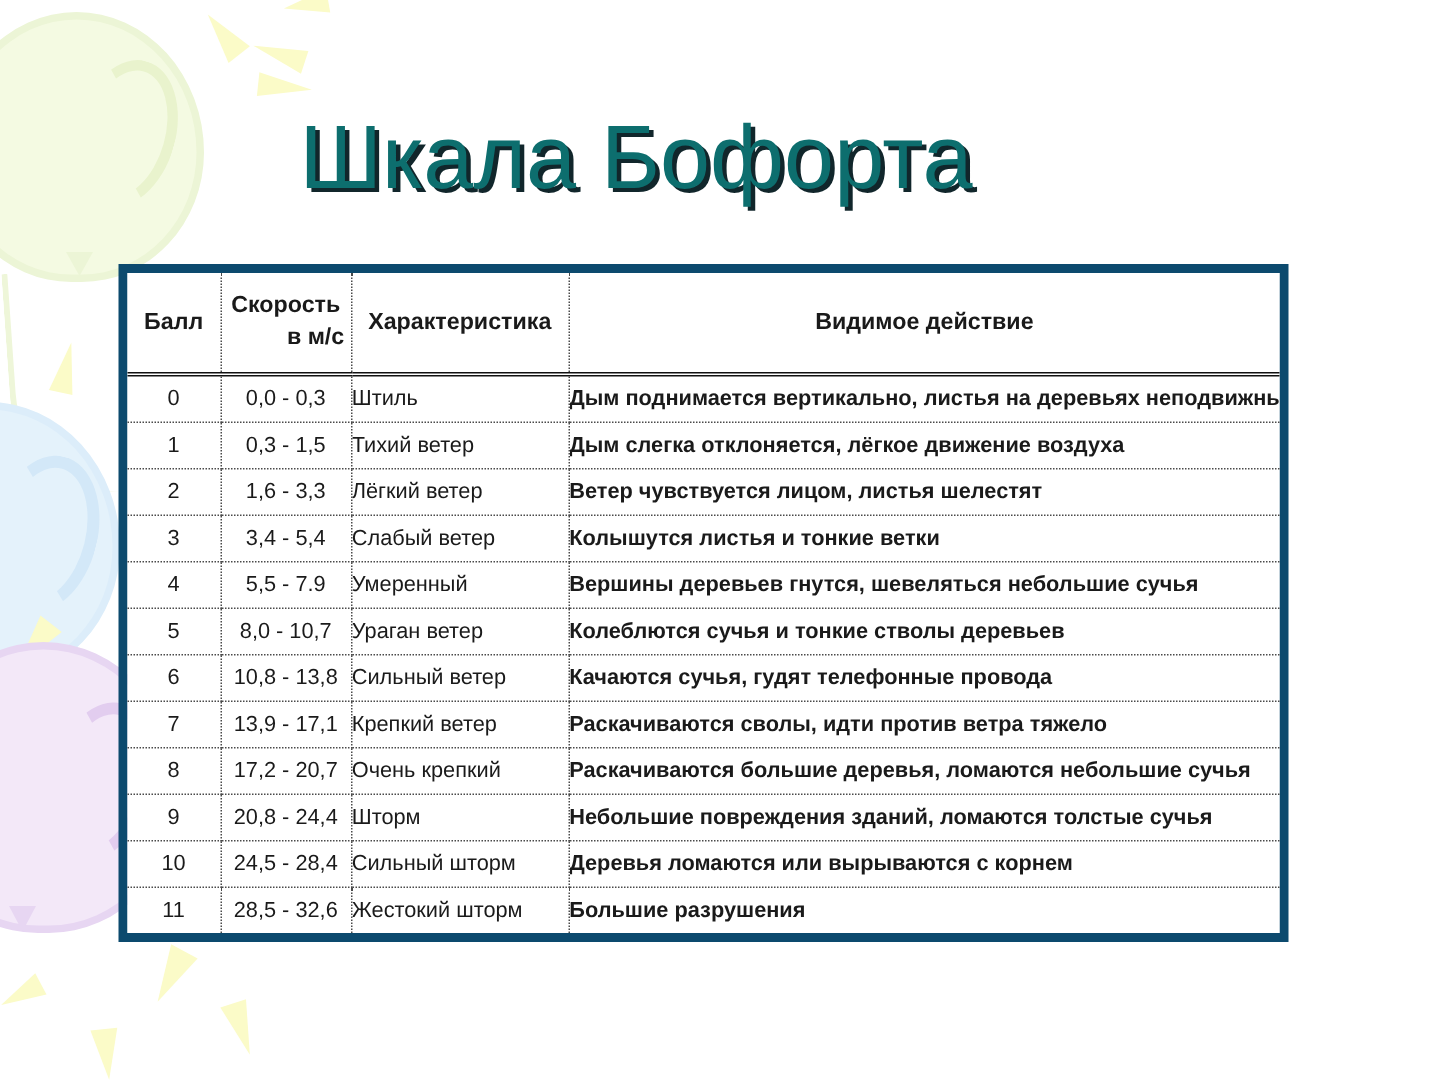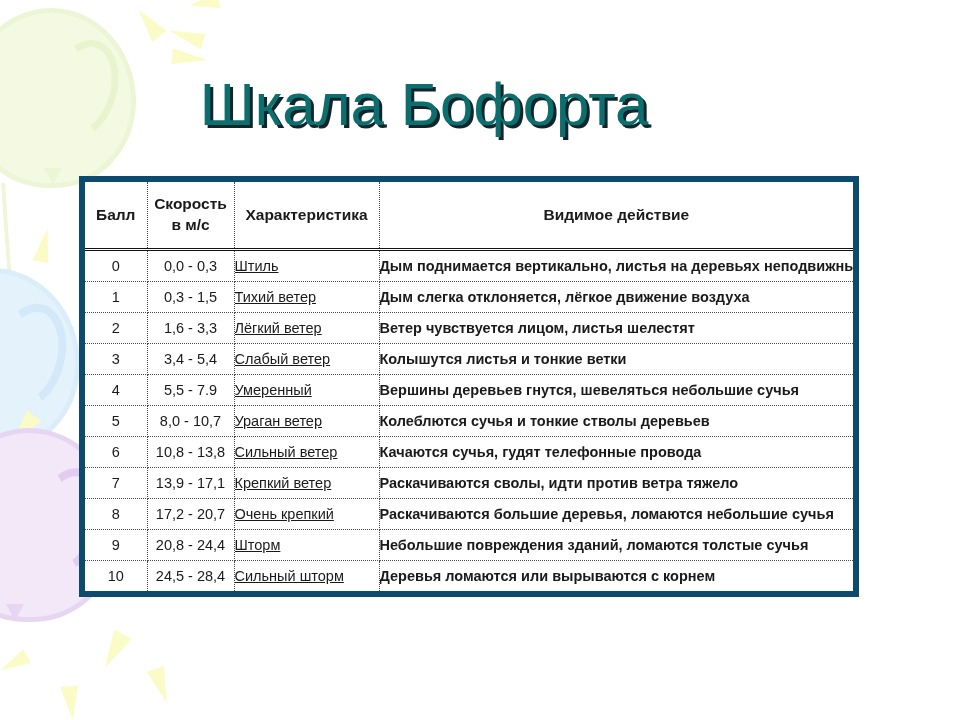--- a/index.html
+++ b/index.html
@@ -216,25 +216,25 @@
     border-right: 1px dotted #4a4a4a;
     border-bottom: 1px dotted #4a4a4a;
     white-space: nowrap;
     overflow: hidden;
   }
   table.beaufort tbody tr:last-child td { border-bottom: none; }
   table.beaufort tbody td.last { border-right: none; }
 
   td.col-score  { text-align: center; }
   td.col-speed  { text-align: center; }
-  td.col-char   { text-align: left; padding-left: 8px; text-decoration: underline; }
+  td.col-char   { text-align: left; padding-left: 8px; }
   td.col-effect { text-align: left; padding-left: 8px; font-size: 14px; font-weight: bold; }
 
   .hdr-speed-l1 { display: block; }
-  .hdr-speed-l2 { display: block; }
+  .hdr-speed-l2 { display: block; text-align: right; }
 </style>
 </head>
 <body>
 
 <div id="slide">
 
   <div class="decor-layer">
 
     <div class="ray" style="left:140px;top:6px;border-left:9px solid transparent;border-right:9px solid transparent;border-bottom:34px solid #fbfbc8;transform:rotate(-38deg);"></div>
     <div class="ray" style="left:178px;top:18px;border-left:8px solid transparent;border-right:8px solid transparent;border-bottom:36px solid #fbfbc8;transform:rotate(-72deg);"></div>
@@ -350,17 +350,23 @@
             <td class="col-speed">20,8 - 24,4</td>
             <td class="col-char">Шторм</td>
             <td class="col-effect last">Небольшие повреждения зданий, ломаются толстые сучья</td>
           </tr>
           <tr>
             <td class="col-score">10</td>
             <td class="col-speed">24,5 - 28,4</td>
             <td class="col-char">Сильный шторм</td>
             <td class="col-effect last">Деревья ломаются или вырываются с корнем</td>
           </tr>
+          <tr>
+            <td class="col-score">11</td>
+            <td class="col-speed">28,5 - 32,6</td>
+            <td class="col-char">Жестокий шторм</td>
+            <td class="col-effect last">Большие разрушения</td>
+          </tr>
         </tbody>
     </table>
   </div>
 
 </div>
 
 </body></html>

